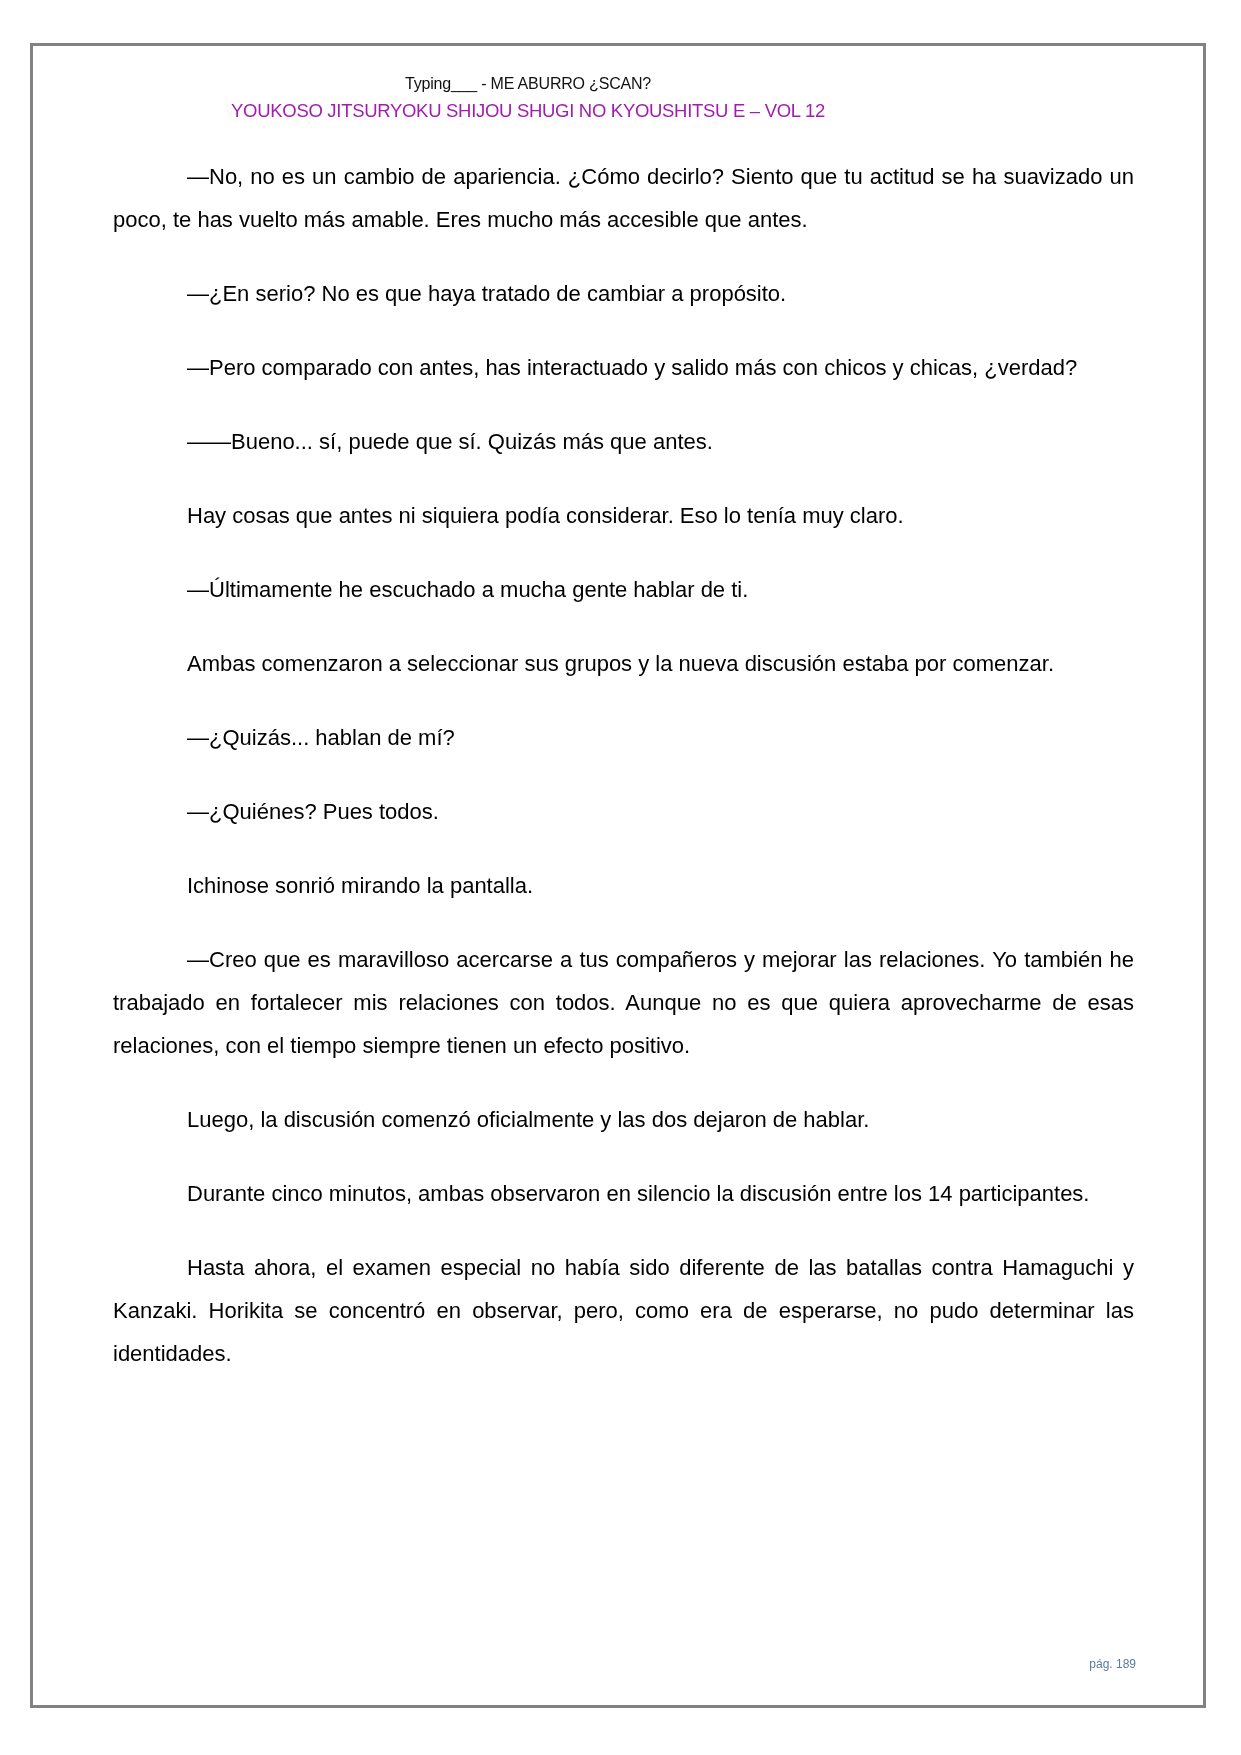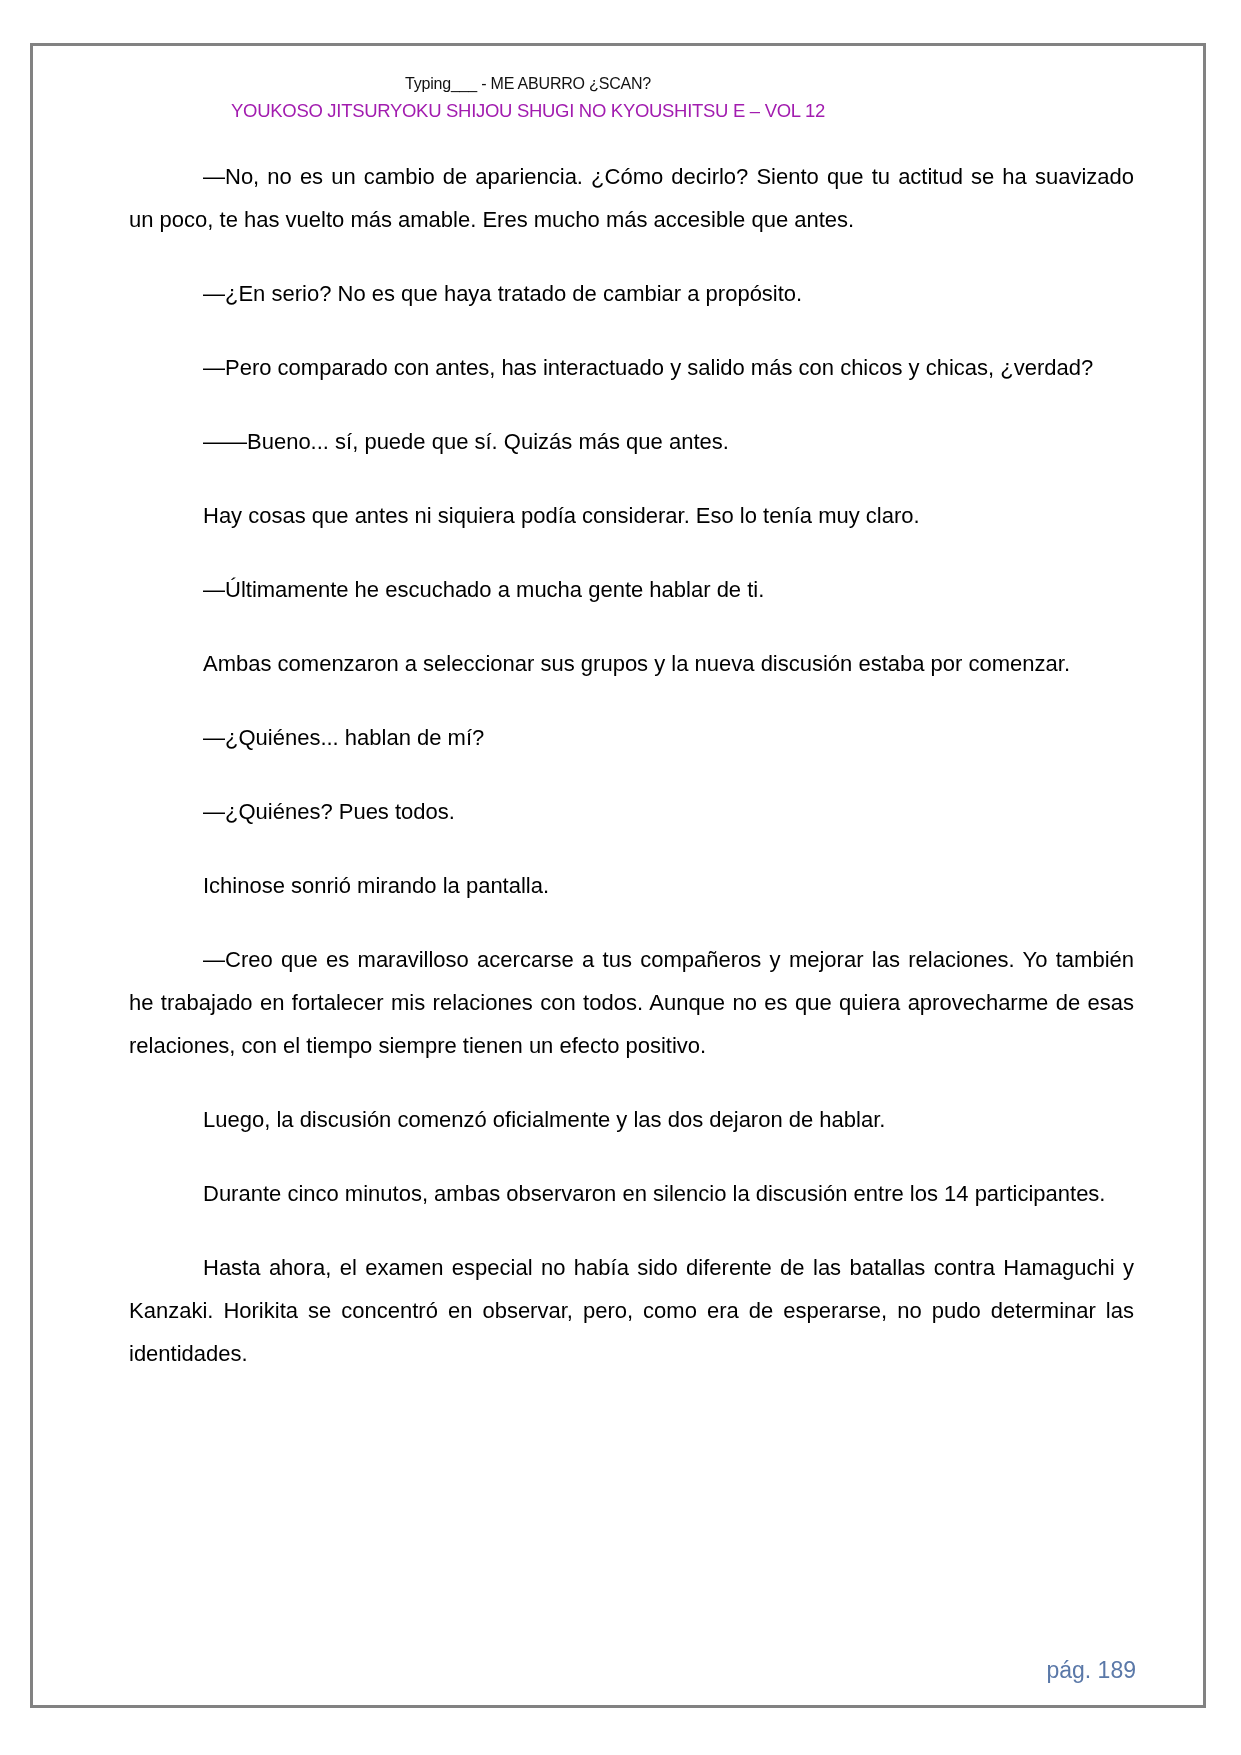--- a/index.html
+++ b/index.html
@@ -46,51 +46,51 @@
       left: 113px;
       top: 155px;
       width: 1021px;
       font-family: "Liberation Sans", sans-serif;
       font-size: 22px;
       line-height: 43px;
       color: #000000;
       text-align: justify;
     }
     .para {
-      margin: 0 0 31px 16px;
+      margin: 0 0 31px 0;
       text-indent: 74px;
     }
     .page-number {
       position: absolute;
       left: 1040px;
       top: 1657px;
       width: 96px;
       text-align: right;
       font-family: "Liberation Sans", sans-serif;
-      font-size: 23px;
+      font-size: 12px;
       color: #5a78a8;
     }
   </style>
 </head>
 <body>
 
 <div class="page-border"></div>
 
 <div class="header header-line1">Typing___ - ME ABURRO ¿SCAN?</div>
 <div class="header header-line2">YOUKOSO JITSURYOKU SHIJOU SHUGI NO KYOUSHITSU E – VOL 12</div>
 
 <div class="body-text">
   <p class="para">—No, no es un cambio de apariencia. ¿Cómo decirlo? Siento que tu actitud se ha suavizado un poco, te has vuelto más amable. Eres mucho más accesible que antes.</p>
   <p class="para">—¿En serio? No es que haya tratado de cambiar a propósito.</p>
   <p class="para">—Pero comparado con antes, has interactuado y salido más con chicos y chicas, ¿verdad?</p>
   <p class="para">——Bueno... sí, puede que sí. Quizás más que antes.</p>
   <p class="para">Hay cosas que antes ni siquiera podía considerar. Eso lo tenía muy claro.</p>
   <p class="para">—Últimamente he escuchado a mucha gente hablar de ti.</p>
   <p class="para">Ambas comenzaron a seleccionar sus grupos y la nueva discusión estaba por comenzar.</p>
-  <p class="para">—¿Quiénes... hablan de mí?</p>
+  <p class="para">—¿Quizás... hablan de mí?</p>
   <p class="para">—¿Quiénes? Pues todos.</p>
   <p class="para">Ichinose sonrió mirando la pantalla.</p>
   <p class="para">—Creo que es maravilloso acercarse a tus compañeros y mejorar las relaciones. Yo también he trabajado en fortalecer mis relaciones con todos. Aunque no es que quiera aprovecharme de esas relaciones, con el tiempo siempre tienen un efecto positivo.</p>
   <p class="para">Luego, la discusión comenzó oficialmente y las dos dejaron de hablar.</p>
   <p class="para">Durante cinco minutos, ambas observaron en silencio la discusión entre los 14 participantes.</p>
   <p class="para">Hasta ahora, el examen especial no había sido diferente de las batallas contra Hamaguchi y Kanzaki. Horikita se concentró en observar, pero, como era de esperarse, no pudo determinar las identidades.</p>
 </div>
 
 <div class="page-number">pág. 189</div>
 

